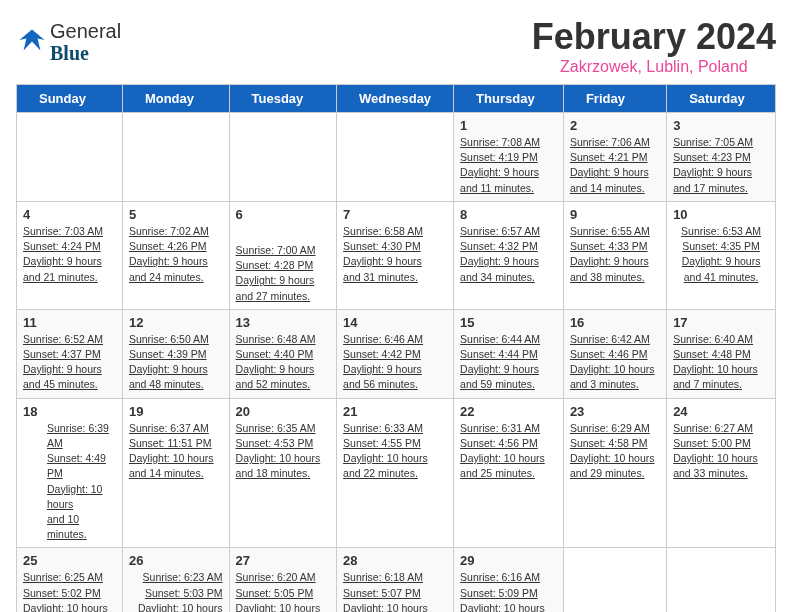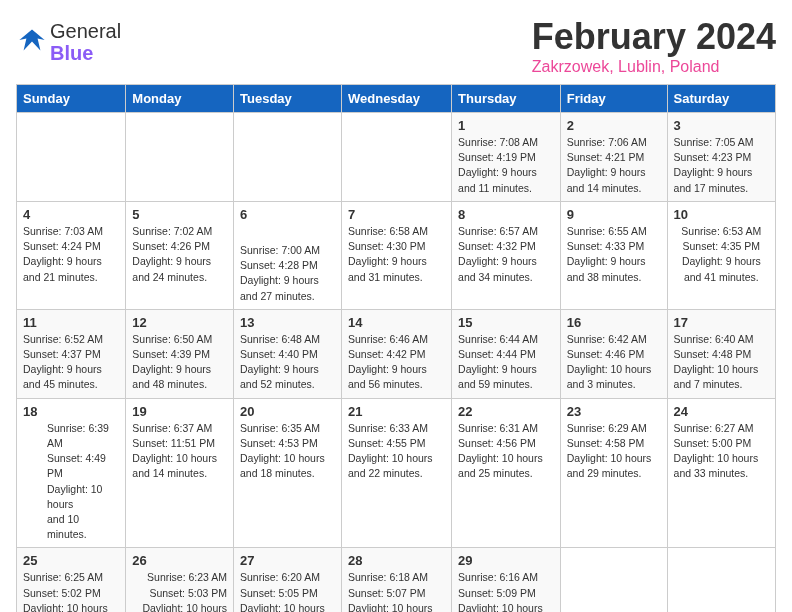--- a/index.html
+++ b/index.html
@@ -20,41 +20,41 @@
       display: flex;
       align-items: center;
       margin-top: 4px;
     }
     .logo-bird {
       width: 28px;
       height: 28px;
       margin-left: 2px;
     }
     .title-area {
-      text-align: left;
+      text-align: center;
     }
     .month-title {
       font-size: 36px;
       font-weight: bold;
       color: #333;
     }
     .location-title {
       font-size: 16px;
       color: #ec4899;
     }
     table {
       width: 100%;
       border-collapse: collapse;
       font-size: 11px;
     }
     thead tr th {
       background-color: #1565c0;
       color: #fff;
       text-align: left;
-      padding: 6px 6px;
+      padding: 6px 22px;
       font-size: 13px;
       font-weight: bold;
       border: 1px solid #ccc;
     }
     tbody tr td {
       vertical-align: top;
       padding: 5px 6px;
       border: 1px solid #ccc;
       width: 113px;
       min-height: 80px;
@@ -67,38 +67,39 @@
     .day-num {
       font-weight: bold;
       font-size: 13px;
       display: block;
       margin-bottom: 2px;
     }
     .day-info {
       font-size: 10.5px;
       line-height: 1.45;
       color: #333;
+      text-decoration: underline;
     }
     .empty-cell {
       background: #fff !important;
     }
   </style>
 </head>
 <body>
 
 <div class="header-area">
   <div class="logo">
     <div>
       <svg class="logo-bird" viewBox="0 0 40 40" xmlns="http://www.w3.org/2000/svg">
         <polygon points="20,5 38,20 28,18 32,35 20,22 8,35 12,18 2,20" fill="#1565c0"></polygon>
       </svg>
     </div>
     <div style="margin-left:4px;">
       <div style="font-size:20px;font-weight:normal;color:#333;line-height:1.1;">General</div>
-      <div style="font-size:20px;font-weight:bold;color:#8b5cf6;line-height:1.1;">Blue</div>
+      <div style="font-size:20px;font-weight:bold;color:#0c4a6e;line-height:1.1;font-family:Liberation Serif, serif;">Blue</div>
     </div>
   </div>
   <div class="title-area">
     <div class="month-title">February 2024</div>
     <div class="location-title">Zakrzowek, Lublin, Poland</div>
   </div>
 </div>
 
 <table>
   <thead>

